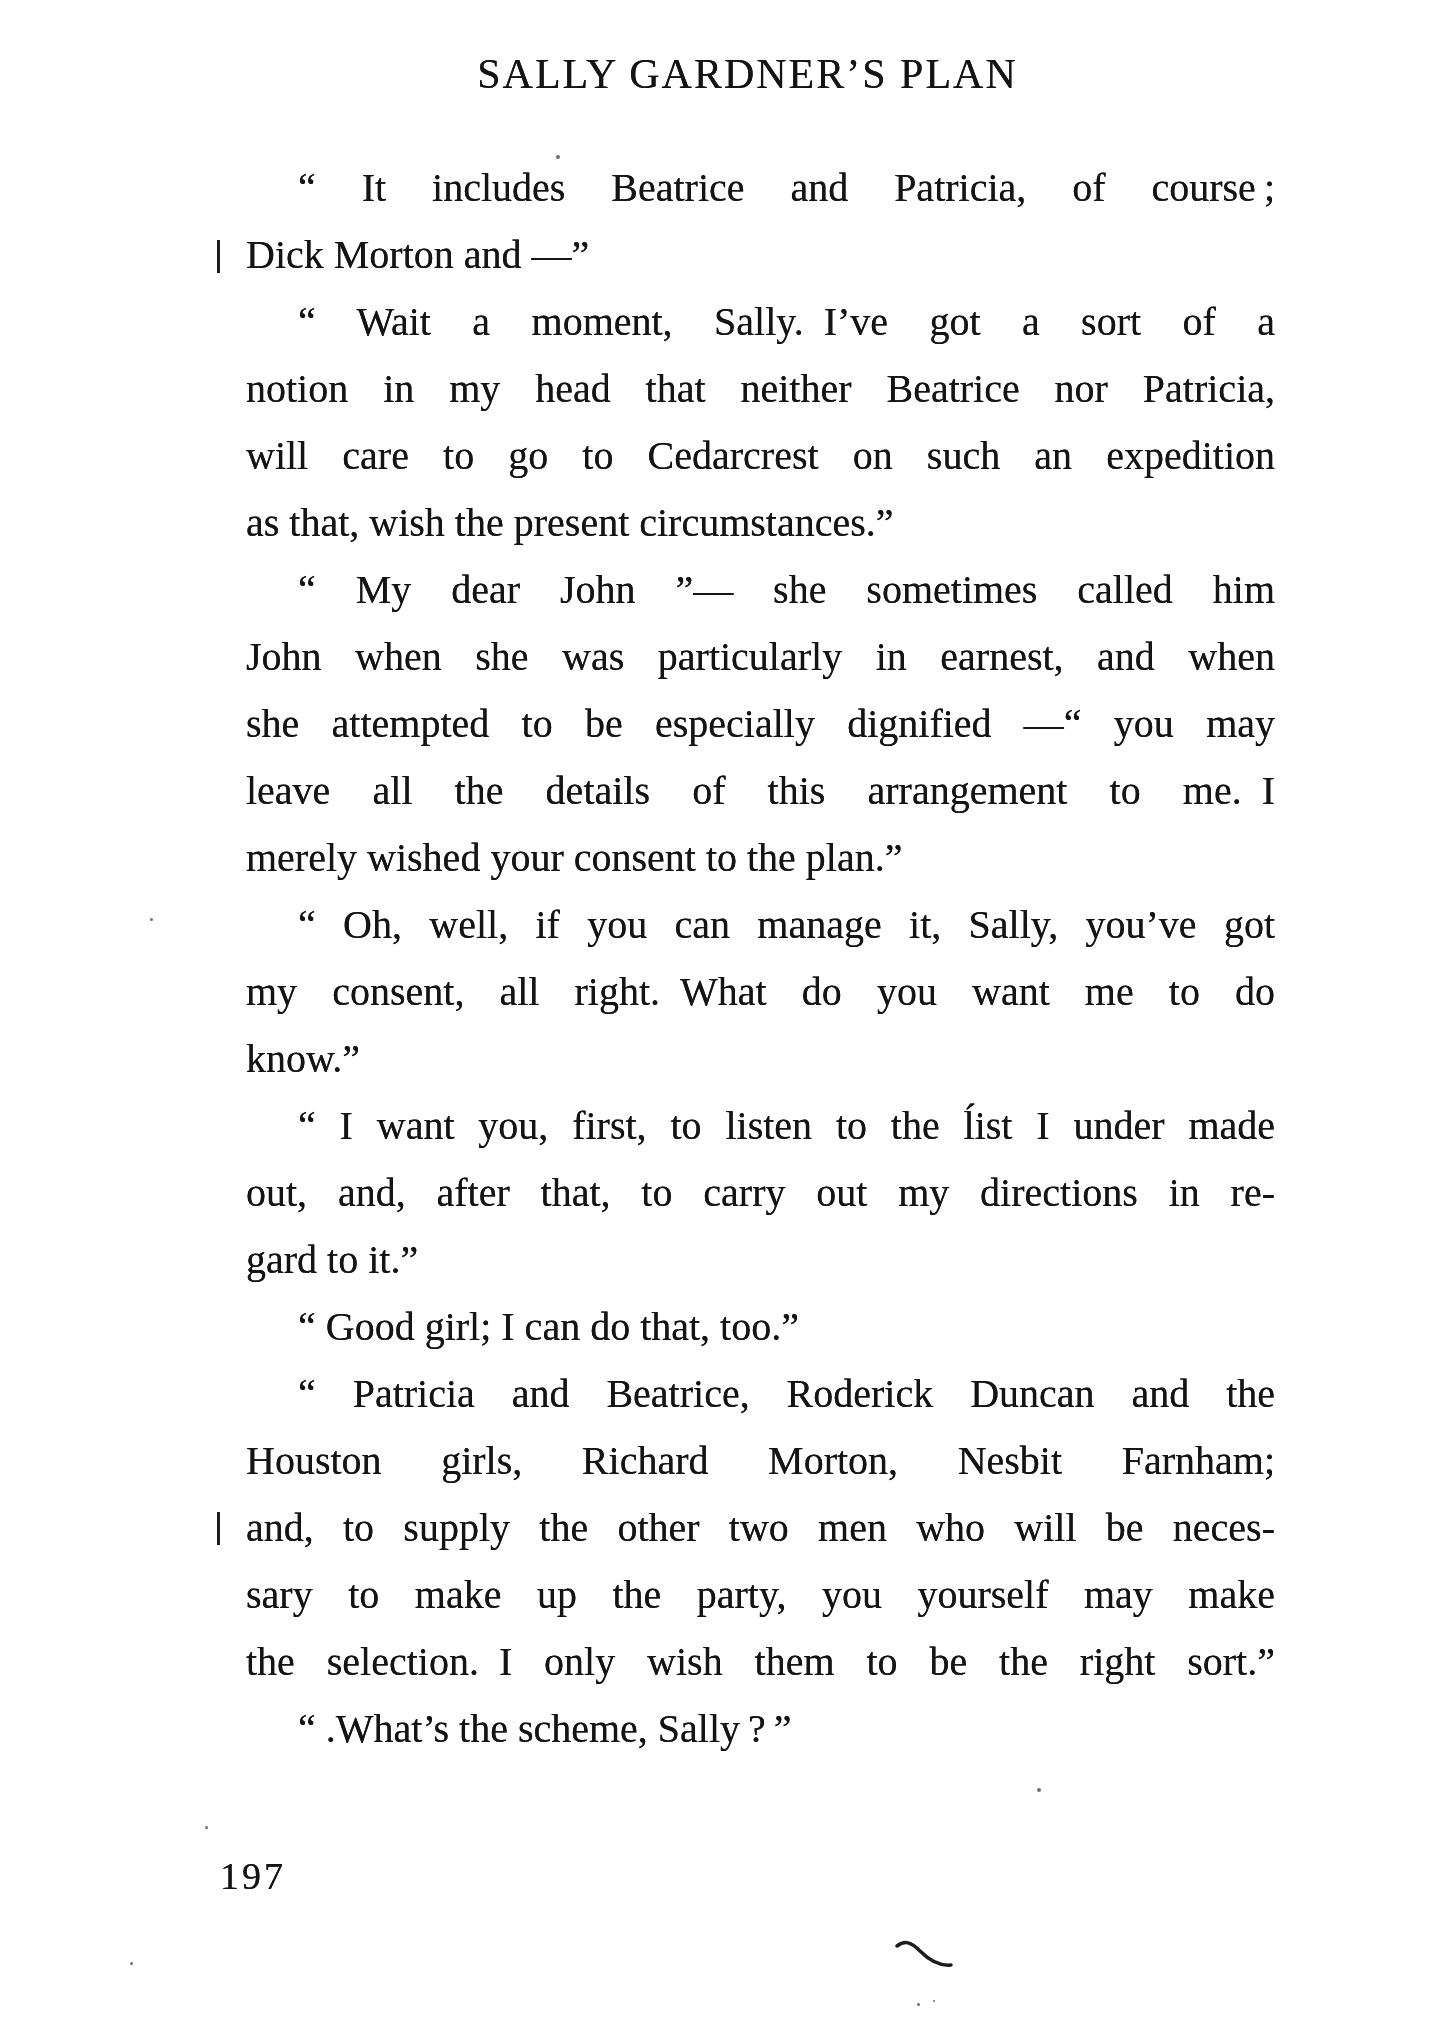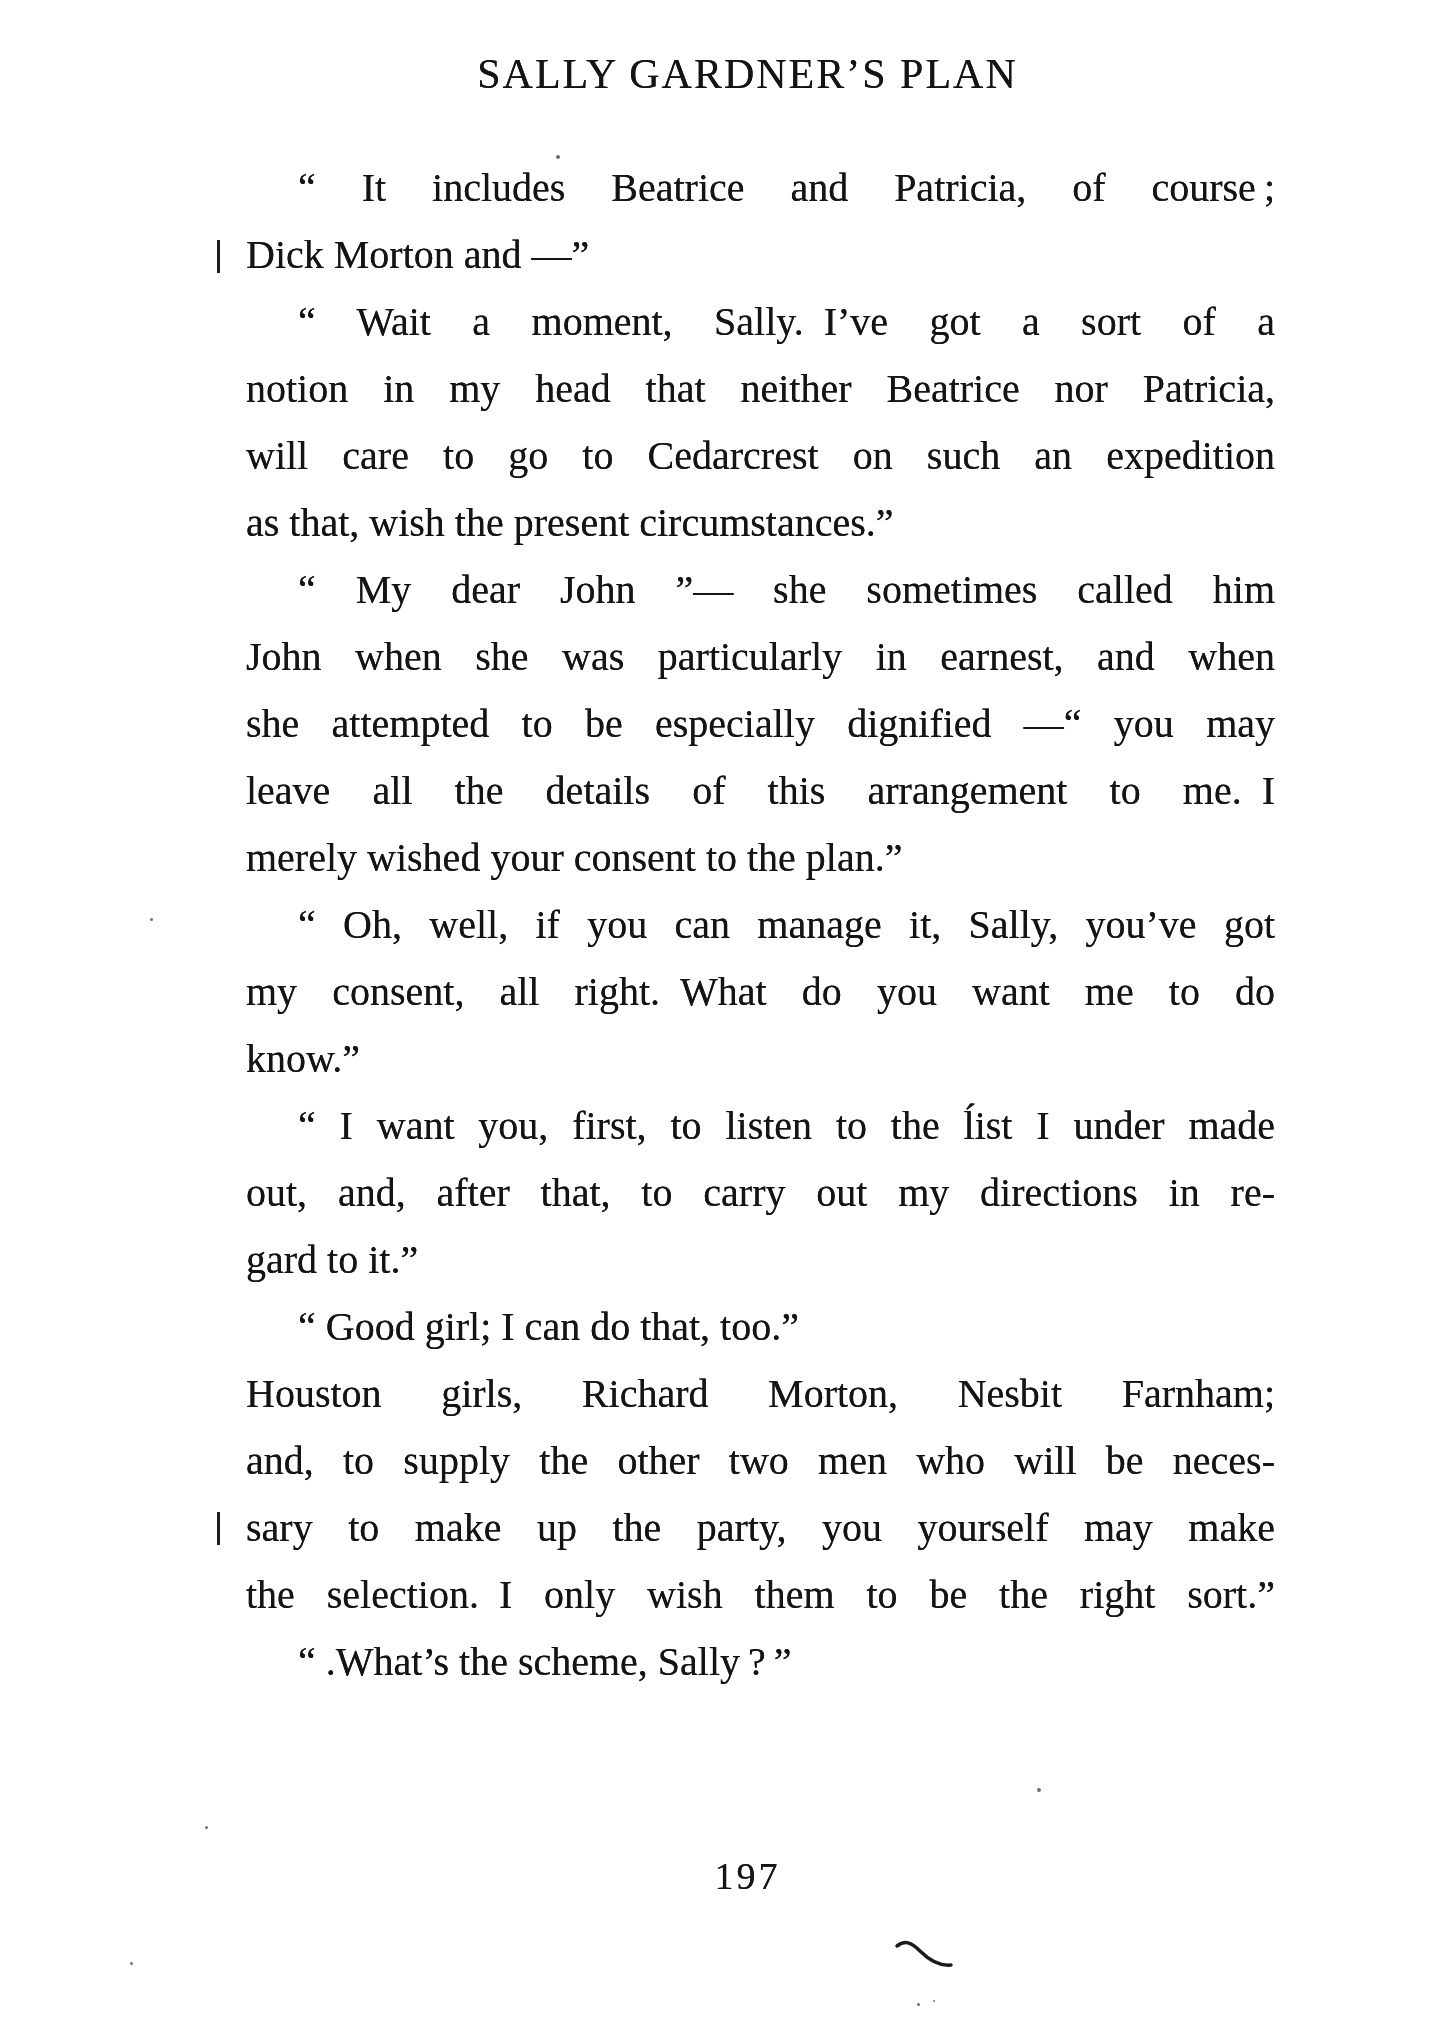--- a/index.html
+++ b/index.html
@@ -32,21 +32,21 @@
   .line {
     text-align:justify;
     text-align-last:justify;
     margin-left:26px;
   }
   .line.first { text-indent:52px; }
   .line.lastline { text-align-last:left; }
   .page-number {
     position:absolute;
     top:1854px; left:220px; width:1055px;
-    text-align:center;
+    text-align:left;
     font-size:38px;
     letter-spacing:3px;
     text-shadow:0 0 0.6px rgba(0,0,0,0.85);
   }
   .speck {
     position:absolute;
     background:#6f6f6f;
     border-radius:50%;
   }
   .ink-bar {
@@ -78,20 +78,21 @@
       <div class="line">she attempted to be especially dignified —“ you may</div>
       <div class="line">leave all the details of this arrangement to me. I</div>
       <div class="line lastline">merely wished your consent to the plan.”</div>
       <div class="line first">“ Oh, well, if you can manage it, Sally, you’ve got</div>
       <div class="line">my consent, all right. What do you want me to do</div>
       <div class="line lastline">know.”</div>
       <div class="line first">“ I want you, first, to listen to the ĺist I under made</div>
       <div class="line">out, and, after that, to carry out my directions in re-</div>
       <div class="line lastline">gard to it.”</div>
       <div class="line first lastline">“ Good girl; I can do that, too.”</div>
+      <div class="line first">“ Patricia and Beatrice, Roderick Duncan and the</div>
       <div class="line">Houston girls, Richard Morton, Nesbit Farnham;</div>
       <div class="line">and, to supply the other two men who will be neces-</div>
       <div class="line">sary to make up the party, you yourself may make</div>
       <div class="line">the selection. I only wish them to be the right sort.”</div>
       <div class="line first lastline">“ .What’s the scheme, Sally ? ”</div>
     </div>
 
   <div class="page-number">197</div>
 
   <div class="ink-bar" style="left:217px; top:240px; height:33px;"></div>

